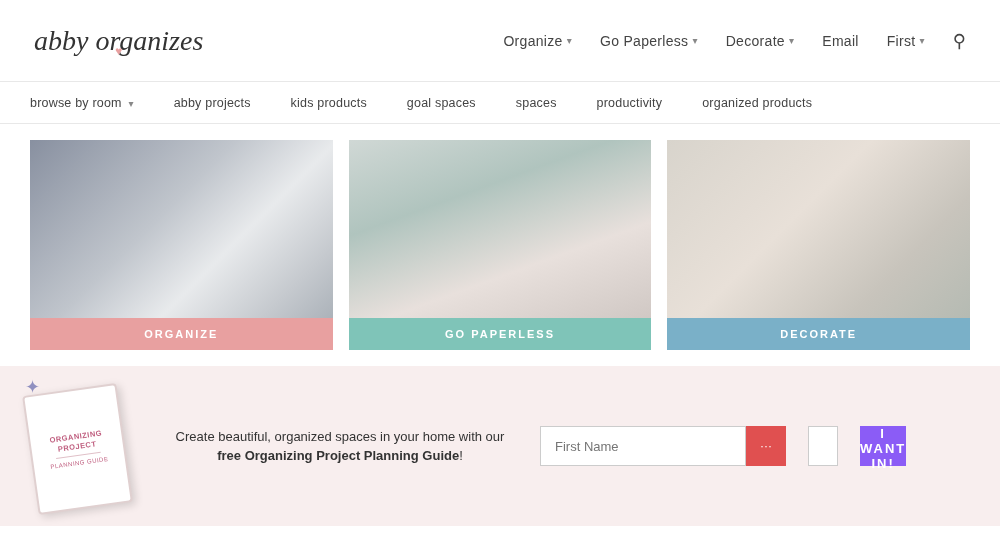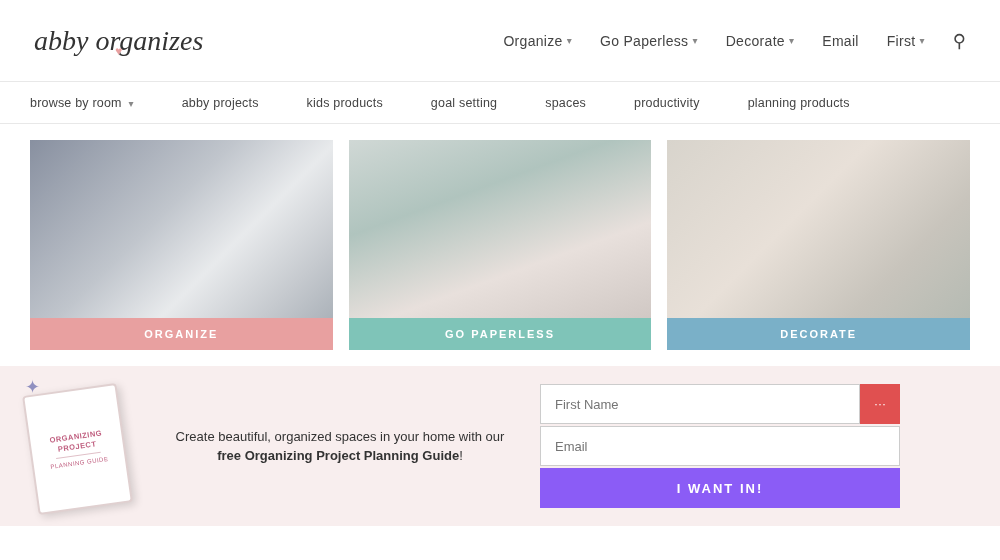--- a/index.html
+++ b/index.html
@@ -51,21 +51,21 @@
       font-size: 18px;
     }
 
     
     .subnav {
       display: flex;
       align-items: center;
       padding: 0 30px;
       border-bottom: 1px solid #e8e8e8;
       height: 42px;
-      gap: 16px;
+      gap: 8px;
     }
     .subnav-item {
       font-family: Arial, sans-serif;
       font-size: 12.5px;
       color: #444;
       cursor: pointer;
       padding: 0 16px;
       white-space: nowrap;
       letter-spacing: 0.2px;
     }
@@ -206,22 +206,22 @@
       line-height: 1.5;
       text-align: center;
     }
     .cta-text strong {
       font-weight: bold;
     }
 
     .form-section {
       flex: 1;
       display: flex;
-      flex-direction: column;
-      gap: 2px;
+      flex-direction: row;
+      gap: 22px;
       max-width: 360px;
     }
     .form-row {
       display: flex;
       align-items: center;
       gap: 0;
     }
     .form-input {
       flex: 1;
       height: 40px;
@@ -289,24 +289,24 @@
   </nav>
 </header>
 
 <nav class="subnav">
   <span class="subnav-item">
     <span>browse by room</span>
     <span style="font-size:10px; color:#888; margin-left:3px;">▾</span>
   </span>
   <span class="subnav-item">abby projects</span>
   <span class="subnav-item">kids products</span>
-  <span class="subnav-item">goal setting</span>
+  <span class="subnav-item">goal spaces</span>
   <span class="subnav-item">spaces</span>
   <span class="subnav-item">productivity</span>
-  <span class="subnav-item">planning products</span>
+  <span class="subnav-item">organized products</span>
 </nav>
 
 <section class="image-grid">
   <div class="image-card">
     <div class="image-bg img-organize"></div>
     <div class="card-label label-pink">ORGANIZE</div>
   </div>
   <div class="image-card">
     <div class="image-bg img-paperless"></div>
     <div class="card-label label-teal">GO PAPERLESS</div>

